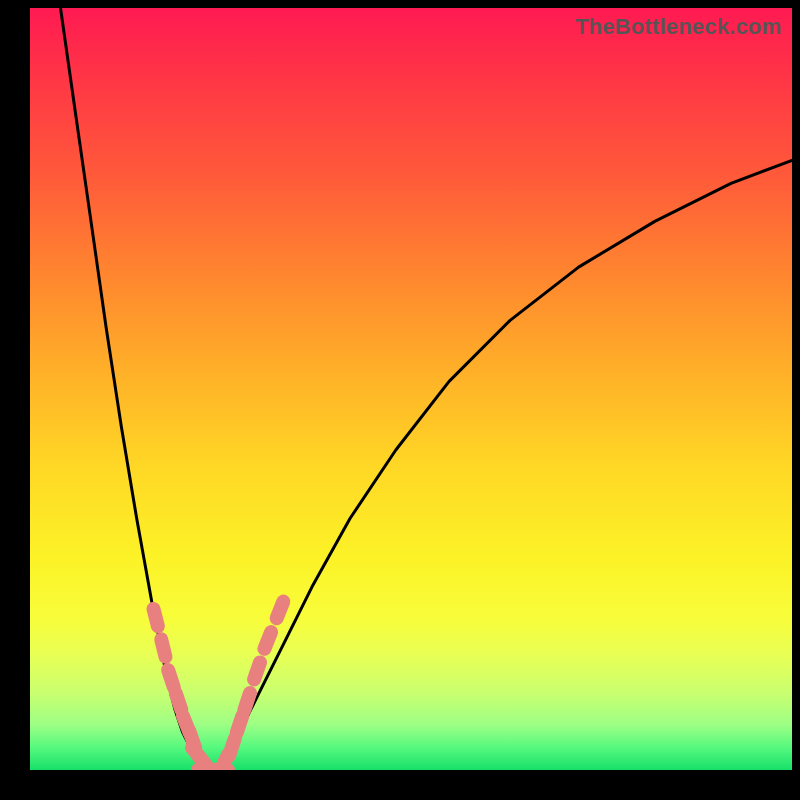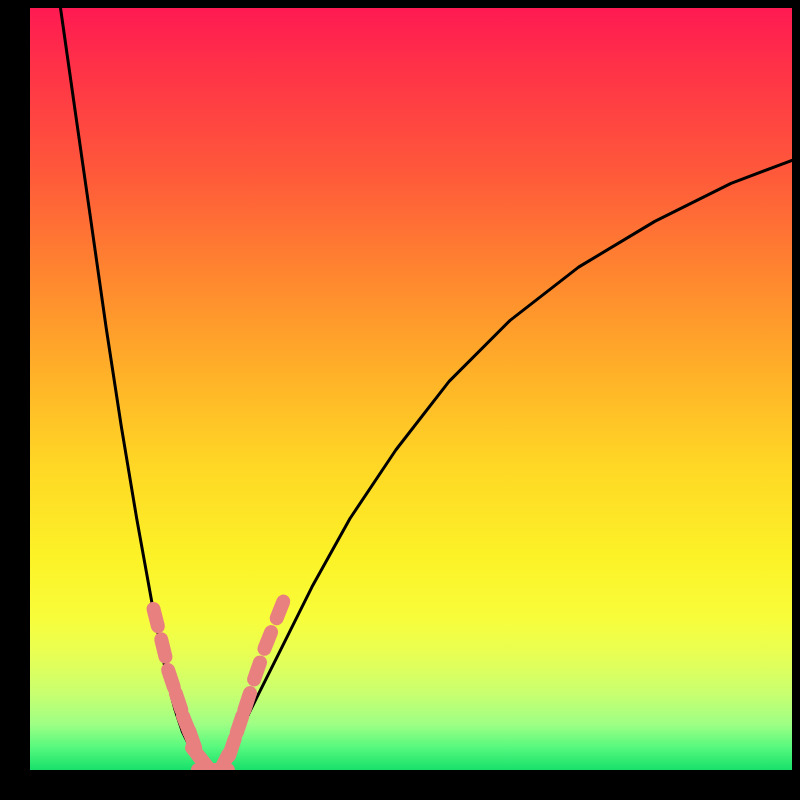--- a/index.html
+++ b/index.html
@@ -55,20 +55,21 @@
     inset: 0;
     width: 100%;
     height: 100%;
   }
 </style>
 </head>
 <body>
 
 <div class="frame">
   <div class="plot">
+    <div class="watermark">TheBottleneck.com</div>
     <svg class="curves" viewBox="0 0 762 762" preserveAspectRatio="none">
       <g>
           <path d="M30.5 0.0 L45.7 106.7 L61.0 213.4 L76.2 320.0 L91.4 419.1 L106.7 510.5 L121.9 594.4 L137.2 670.6 L144.8 701.0 L152.4 723.9 L160.0 739.1 L167.6 754.4 L175.3 762.0" fill="none" stroke="#000000" stroke-width="3" stroke-linecap="round" stroke-linejoin="round"></path>
           <path d="M190.5 762.0 L198.1 746.8 L205.7 731.5 L213.4 716.3 L228.6 685.8 L251.5 640.1 L281.9 579.1 L320.0 510.5 L365.8 442.0 L419.1 373.4 L480.1 312.4 L548.6 259.1 L624.8 213.4 L701.0 175.3 L762.0 152.4" fill="none" stroke="#000000" stroke-width="3" stroke-linecap="round" stroke-linejoin="round"></path>
           <line x1="123.5" y1="600.9" x2="127.9" y2="618.3" stroke="#e98080" stroke-width="14" stroke-linecap="round"></line>
           <line x1="131.2" y1="631.3" x2="135.5" y2="648.8" stroke="#e98080" stroke-width="14" stroke-linecap="round"></line>
           <line x1="138.1" y1="662.0" x2="143.8" y2="679.1" stroke="#e98080" stroke-width="14" stroke-linecap="round"></line>
           <line x1="145.7" y1="684.9" x2="151.4" y2="702.0" stroke="#e98080" stroke-width="14" stroke-linecap="round"></line>
           <line x1="152.9" y1="707.9" x2="159.6" y2="724.6" stroke="#e98080" stroke-width="14" stroke-linecap="round"></line>
           <line x1="159.3" y1="723.0" x2="165.3" y2="740.0" stroke="#e98080" stroke-width="14" stroke-linecap="round"></line>

